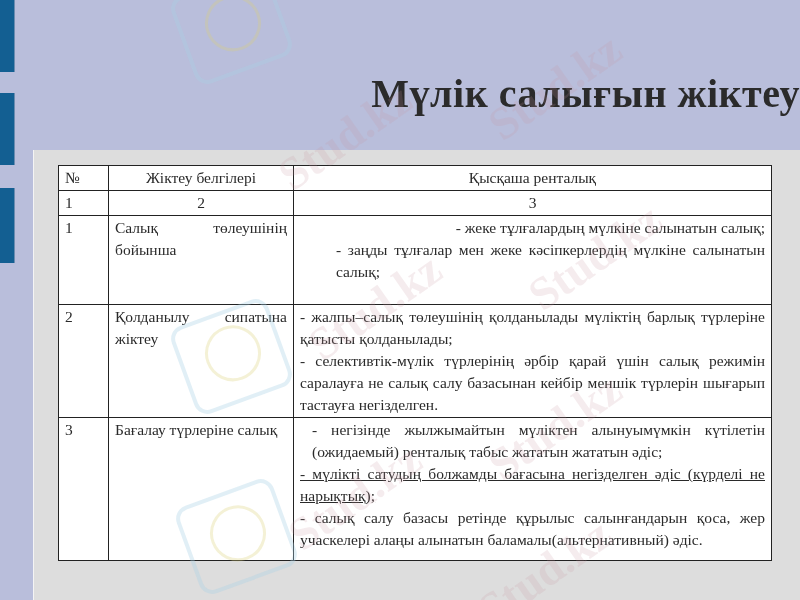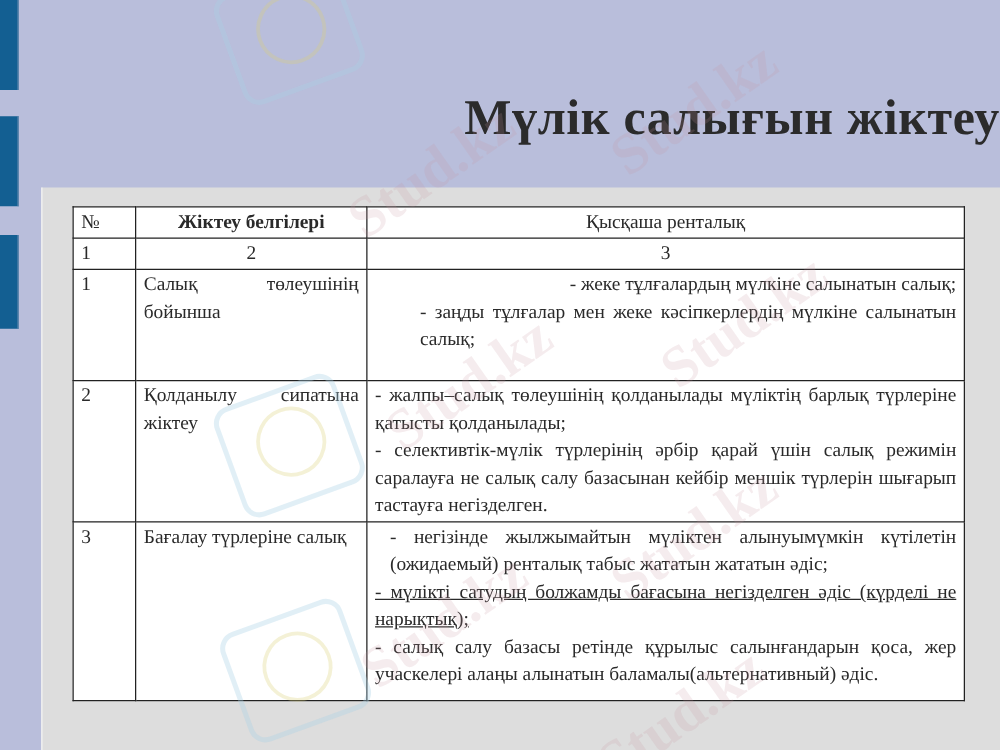--- a/index.html
+++ b/index.html
@@ -24,21 +24,21 @@
     table.main {
       position: absolute; left: 58px; top: 165px; width: 714px;
       border-collapse: collapse; background: #ffffff;
       font-family: "Liberation Serif", serif; font-size: 15.5px; color: #2a2a2a;
       line-height: 22px;
     }
     table.main td {
       border: 1.5px solid #222; vertical-align: top; padding: 1px 6px;
     }
     td.c-no { width: 37px; }
-    td.c-sign { width: 172px; font-weight: bold; }
+    td.c-sign { width: 172px; }
     td.center { text-align: center; }
     .line { display: block; text-align: justify; }
     .line.last { text-align: right; }
     .rowh td { height: 22px; }
     .r1 td { height: 86px; }
     .r2 td { height: 108px; }
     .r3 td { height: 140px; }
     .sign-just { text-align: justify; text-align-last: left; }
     .watermark {
       position: absolute; font-family: "Liberation Serif", serif; font-weight: bold;

